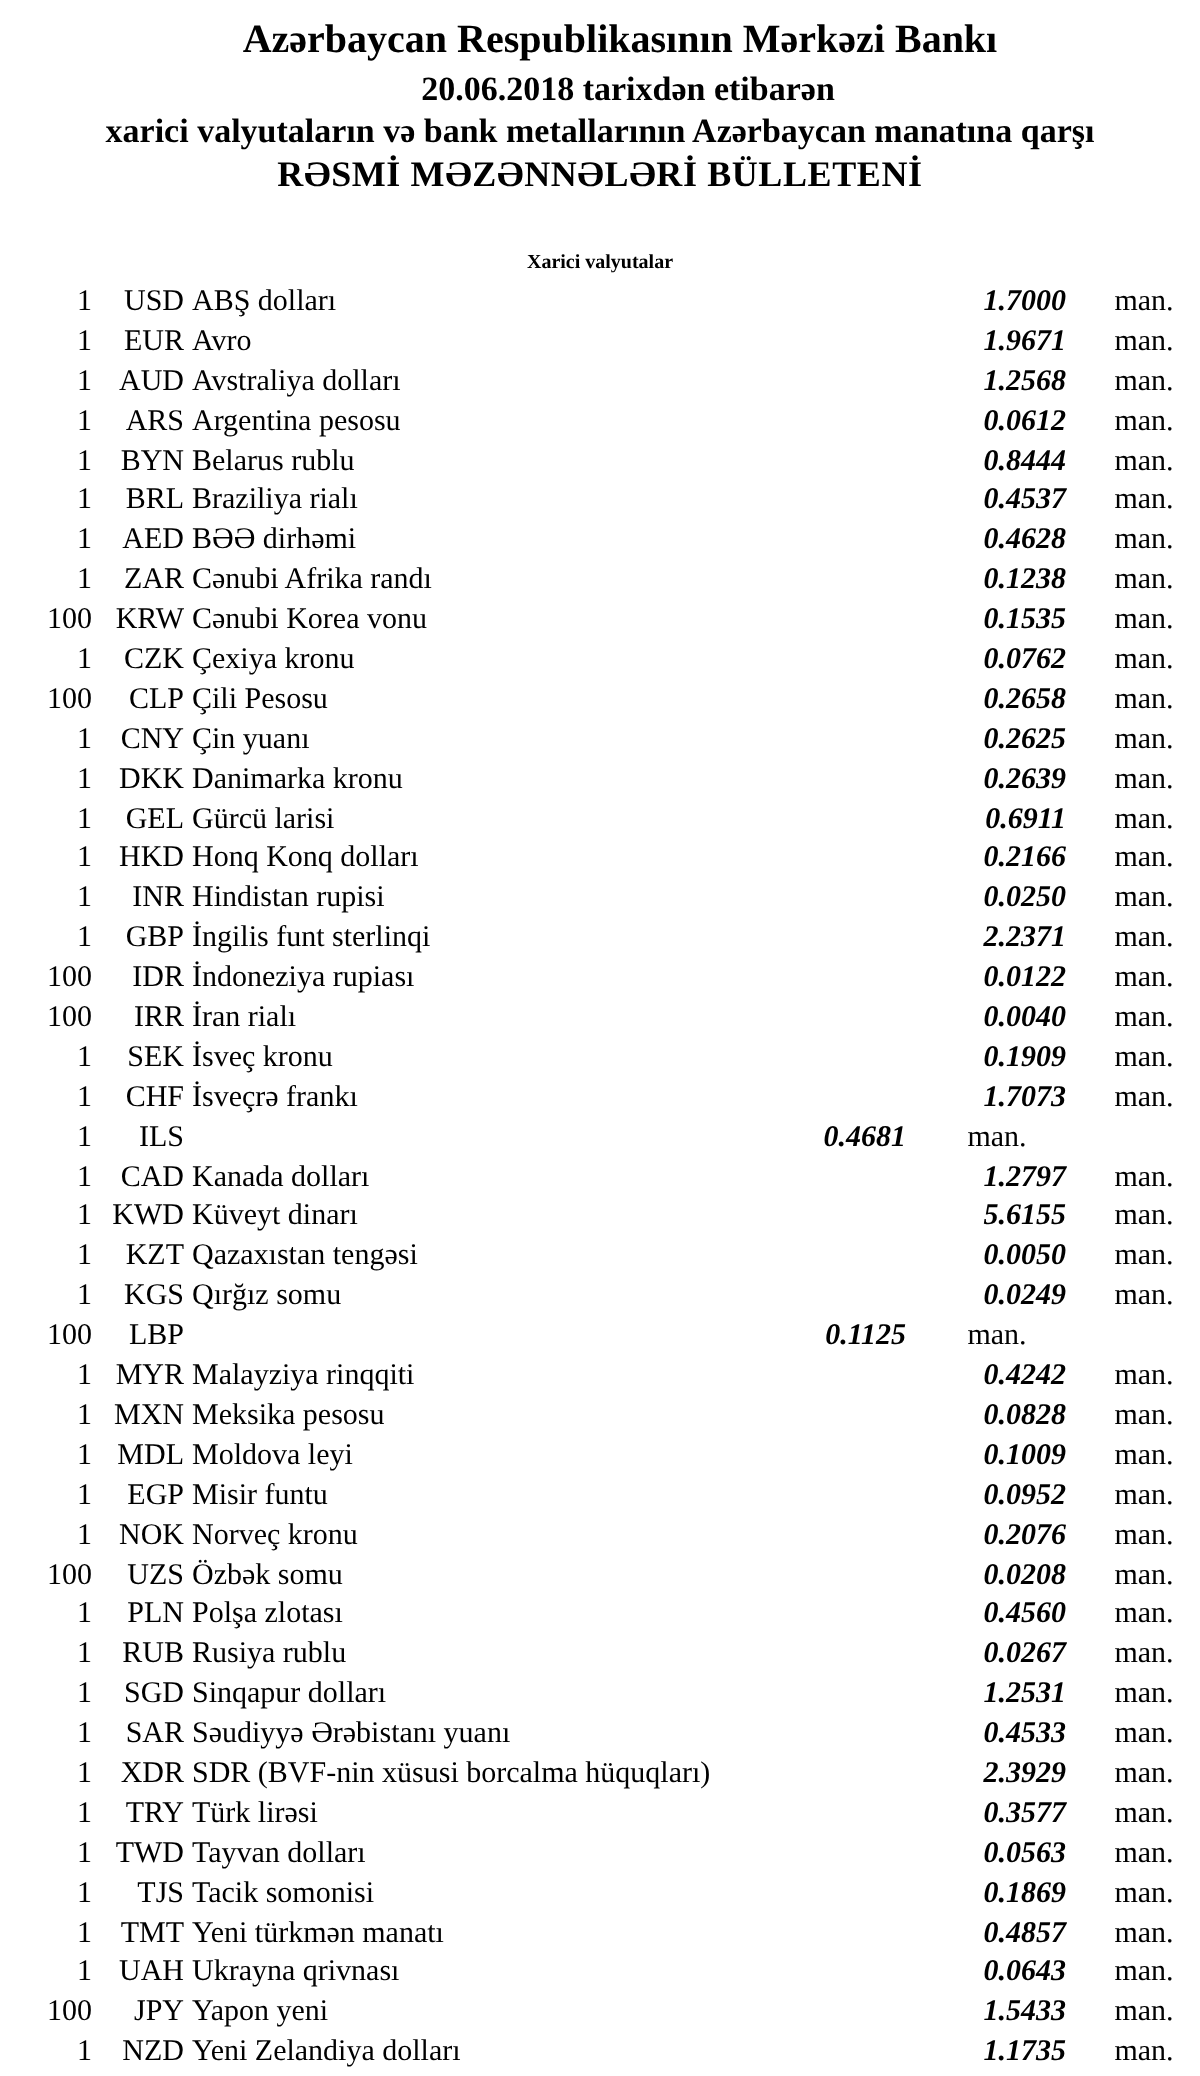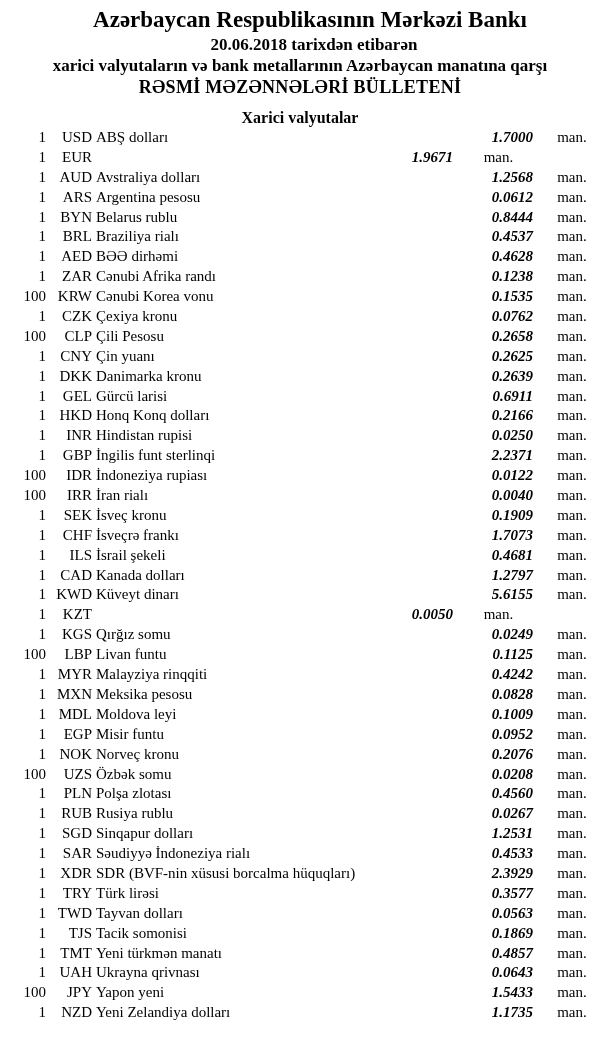--- a/index.html
+++ b/index.html
@@ -14,21 +14,21 @@
     font-family: "Liberation Serif", serif;
     overflow: hidden;
   }
   .page {
     width: 600px;
     height: 1038px;
     position: relative;
   }
   .bank-name {
     margin-top: 6px;
-    font-size: 23px;
+    font-size: 20px;
     line-height: 28px;
     font-weight: bold;
     text-align: center;
     white-space: nowrap;
     padding-left: 20px;
   }
   .date-line {
     font-size: 17px;
     line-height: 21px;
     font-weight: bold;
@@ -43,22 +43,22 @@
     font-family: Liberation Serif, serif;
   }
   .bulletin-title {
     font-size: 18px;
     line-height: 22px;
     font-weight: bold;
     text-align: center;
     letter-spacing: 0.3px;
   }
   .section-title {
-    margin-top: 10px;
-    font-size: 16px;
+    margin-top: 24px;
+    font-size: 10px;
     line-height: 20px;
     font-weight: bold;
     text-align: center;
   }
   .rates {
     width: 600px;
   }
   .row {
     display: grid;
     grid-template-columns: 46px 46px 361px 80px 1fr;
@@ -89,20 +89,21 @@
       <div class="row">
         <span class="cell qty">1</span>
         <span class="cell code">USD</span>
         <span class="cell name">ABŞ dolları</span>
         <span class="cell rate">1.7000</span>
         <span class="cell unit">man.</span>
       </div>
       <div class="row">
         <span class="cell qty">1</span>
         <span class="cell code">EUR</span>
+        <span class="cell name">Avro</span>
         <span class="cell rate">1.9671</span>
         <span class="cell unit">man.</span>
       </div>
       <div class="row">
         <span class="cell qty">1</span>
         <span class="cell code">AUD</span>
         <span class="cell name">Avstraliya dolları</span>
         <span class="cell rate">1.2568</span>
         <span class="cell unit">man.</span>
       </div>
@@ -228,55 +229,54 @@
       <div class="row">
         <span class="cell qty">1</span>
         <span class="cell code">CHF</span>
         <span class="cell name">İsveçrə frankı</span>
         <span class="cell rate">1.7073</span>
         <span class="cell unit">man.</span>
       </div>
       <div class="row">
         <span class="cell qty">1</span>
         <span class="cell code">ILS</span>
-        <span class="cell name">İsrail şekeli</span>
         <span class="cell rate">0.4681</span>
         <span class="cell unit">man.</span>
       </div>
       <div class="row">
         <span class="cell qty">1</span>
         <span class="cell code">CAD</span>
         <span class="cell name">Kanada dolları</span>
         <span class="cell rate">1.2797</span>
         <span class="cell unit">man.</span>
       </div>
       <div class="row">
         <span class="cell qty">1</span>
         <span class="cell code">KWD</span>
         <span class="cell name">Küveyt dinarı</span>
         <span class="cell rate">5.6155</span>
         <span class="cell unit">man.</span>
       </div>
       <div class="row">
         <span class="cell qty">1</span>
         <span class="cell code">KZT</span>
+        <span class="cell name">Qazaxıstan tengəsi</span>
         <span class="cell rate">0.0050</span>
         <span class="cell unit">man.</span>
       </div>
       <div class="row">
         <span class="cell qty">1</span>
         <span class="cell code">KGS</span>
         <span class="cell name">Qırğız somu</span>
         <span class="cell rate">0.0249</span>
         <span class="cell unit">man.</span>
       </div>
       <div class="row">
         <span class="cell qty">100</span>
         <span class="cell code">LBP</span>
-        <span class="cell name">Livan funtu</span>
         <span class="cell rate">0.1125</span>
         <span class="cell unit">man.</span>
       </div>
       <div class="row">
         <span class="cell qty">1</span>
         <span class="cell code">MYR</span>
         <span class="cell name">Malayziya rinqqiti</span>
         <span class="cell rate">0.4242</span>
         <span class="cell unit">man.</span>
       </div>
@@ -332,21 +332,21 @@
       <div class="row">
         <span class="cell qty">1</span>
         <span class="cell code">SGD</span>
         <span class="cell name">Sinqapur dolları</span>
         <span class="cell rate">1.2531</span>
         <span class="cell unit">man.</span>
       </div>
       <div class="row">
         <span class="cell qty">1</span>
         <span class="cell code">SAR</span>
-        <span class="cell name">Səudiyyə İndoneziya rialı</span>
+        <span class="cell name">Səudiyyə Ərəbistanı yuanı</span>
         <span class="cell rate">0.4533</span>
         <span class="cell unit">man.</span>
       </div>
       <div class="row">
         <span class="cell qty">1</span>
         <span class="cell code">XDR</span>
         <span class="cell name">SDR (BVF-nin xüsusi borcalma hüquqları)</span>
         <span class="cell rate">2.3929</span>
         <span class="cell unit">man.</span>
       </div>

